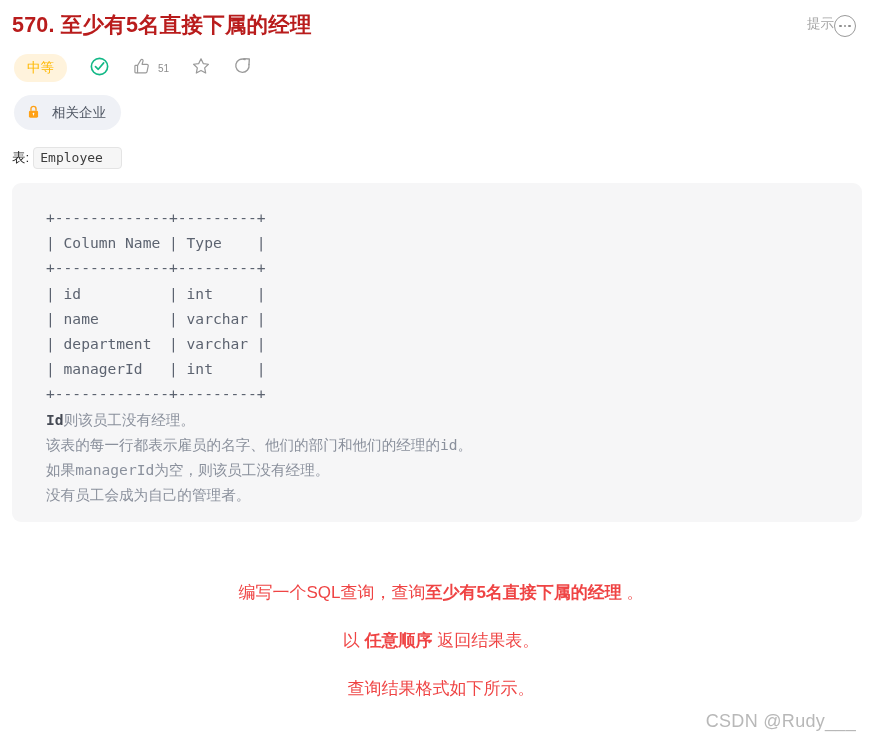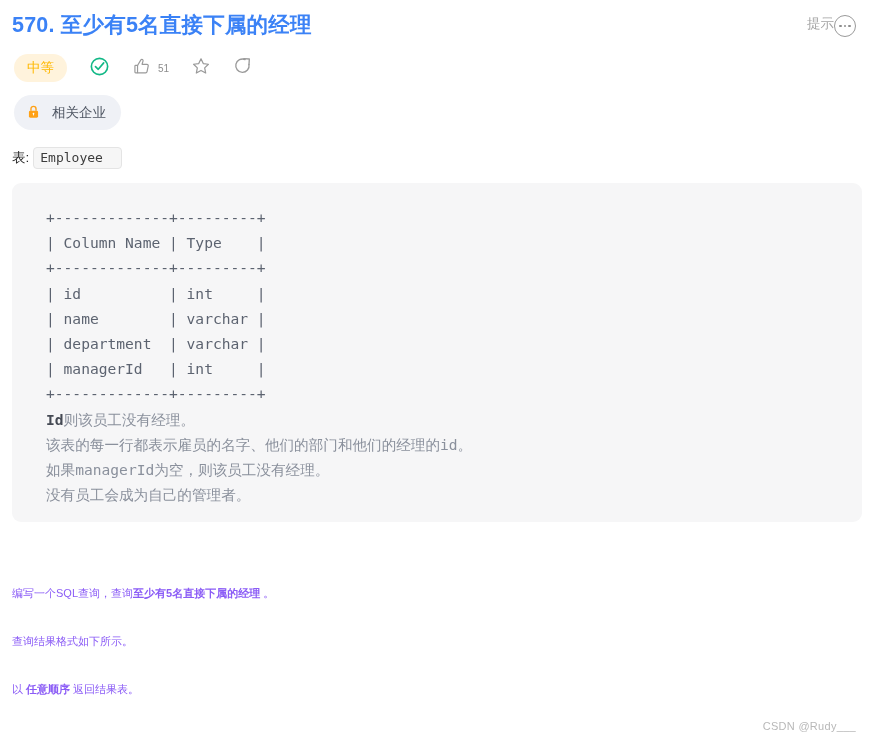--- a/index.html
+++ b/index.html
@@ -28,21 +28,21 @@
   .header-row {
     display: flex;
     align-items: flex-start;
     justify-content: space-between;
     padding: 8px 14px 0 12px;
   }
   .title {
     font-size: 21.5px;
     font-weight: 600;
     line-height: 30px;
-    color: #3b82f6;
+    color: #b91c1c;
     letter-spacing: 0.2px;
     margin: 0;
     padding-top: 2px;
   }
   .header-right {
     display: flex;
     align-items: flex-start;
     gap: 0;
     padding-top: 7px;
   }
@@ -187,34 +187,35 @@
     color: #454a54;
     font-weight: 700;
     margin-top: 8px;
   }
 
   
   .bottom {
     padding: 60px 0 0 12px;
   }
   .para {
-    font-size: 11px;
+    font-size: 17px;
     line-height: 22px;
-    color: #8b5cf6;
+    color: #ef4444;
     margin: 0 0 26px 0;
+    text-align: center;
   }
   .para:last-child { margin-bottom: 0; }
   .para b { font-weight: 700; }
 
   
   .watermark {
     position: absolute;
     right: 14px;
     bottom: 10px;
-    font-size: 11px;
+    font-size: 18px;
     color: #b8b8b8;
     user-select: none;
     letter-spacing: 0.3px;
   }
 </style>
 </head>
 <body>
 
 <div class="page">
 
@@ -302,18 +303,18 @@
 | managerId   | int     |
 +-------------+---------+</span>
 <span class="desc"><b>Id</b><span>则该员工没有经理。</span>
 <span>该表的每一行都表示雇员的名字、他们的部门和他们的经理的id。</span>
 <span>如果managerId为空，则该员工没有经理。</span>
 <span>没有员工会成为自己的管理者。</span></span></pre>
   </div>
 
   <div class="bottom">
     <p class="para"><span>编写一个SQL查询，查询</span><b>至少有5名直接下属的经理</b><span> 。</span></p>
+    <p class="para"><span>以 </span><b>任意顺序</b><span> 返回结果表。</span></p>
     <p class="para">查询结果格式如下所示。</p>
-    <p class="para"><span>以 </span><b>任意顺序</b><span> 返回结果表。</span></p>
   </div>
 
   <div class="watermark">CSDN @Rudy___</div>
 </div>
 
 </body></html>

